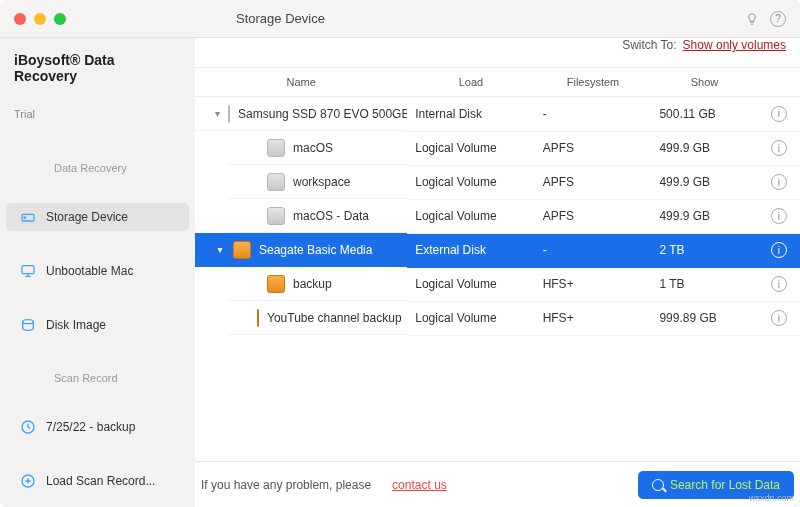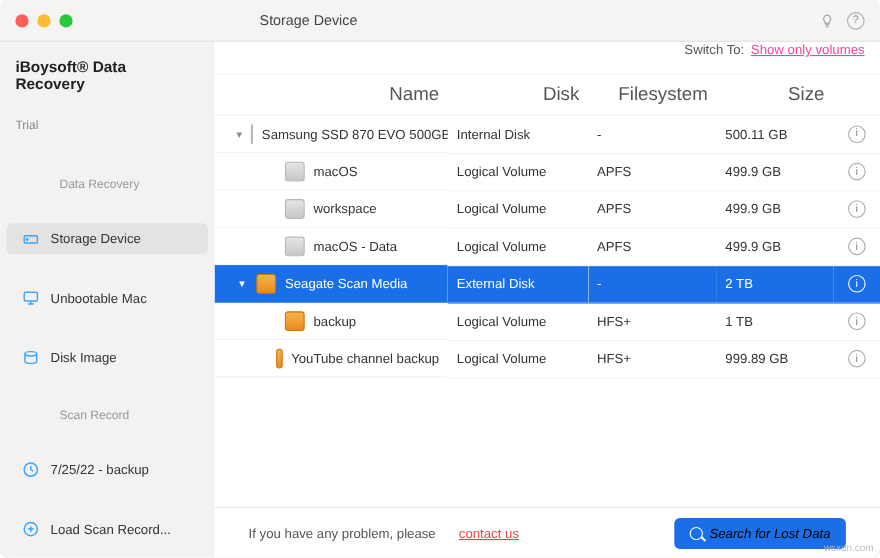--- a/index.html
+++ b/index.html
@@ -25,48 +25,48 @@
     .section-label { padding: 8px 14px 4px 14px; font-size: 11px; color: #999; margin-left: 40px; }
     .nav-item { display: flex; align-items: center; gap: 10px; padding: 6px 14px; font-size: 12px; color: #333; border-radius: 5px; margin: 1px 6px; cursor: pointer; }
     .nav-item.active { background: #e4e3e1; }
     .nav-icon { width: 16px; height: 16px; display: flex; align-items: center; justify-content: center; }
     .sidebar-spacer { flex: 1; }
     .activate-btn { margin: 10px; height: 30px; background: #f3a13c; color: #fff; font-size: 13px; border: none; border-radius: 5px; cursor: pointer; font-weight:500; }
 
     
     .main { flex: 1; display: flex; flex-direction: column; min-width: 0; background:#fff;}
     .switch-row { height: 30px; display: flex; align-items: flex-start; justify-content: flex-end; padding: 0 14px; font-size: 12px; color: #555; gap:6px; border-bottom:1px solid #eee;}
-    .switch-row a { color: #ec4899; text-decoration: underline; cursor:pointer; }
+    .switch-row a { color: #b91c1c; text-decoration: underline; cursor:pointer; }
 
     .table-wrap { flex:1; overflow:auto; }
     table { width: 100%; border-collapse: collapse; table-layout: fixed; }
-    thead th { text-align: right; font-size: 17px; font-weight: 500; color: #555; padding: 8px 8px; border-bottom: 1px solid #eee; background:#fff;}
+    thead th { text-align: center; font-size: 11px; font-weight: 500; color: #555; padding: 8px 20px; border-bottom: 1px solid #eee; background:#fff;}
     th.col-name { padding-left: 20px; width: 200px; }
     th.col-type { width: 120px; }
     th.col-fs { width: 110px; }
     th.col-size { width: 100px; }
     th.col-info { width: 40px; }
     tbody tr { height: 34px; font-size: 12px; color: #333; }
     tbody tr td { border-bottom: 1px solid #f2f2f2; padding: 0 8px; white-space: nowrap; overflow: hidden; text-overflow: ellipsis; }
     tbody tr.selected { background: #1a6fe8; color: #fff; }
     tbody tr.selected td { border-bottom-color: #1a6fe8; }
     td.name-cell { display: flex; align-items: center; gap: 8px; height: 34px; }
     .chev { width: 10px; text-align: center; color: #888; font-size:10px;}
     .selected .chev { color: #fff; }
     .disk-icon { width: 18px; height: 18px; border-radius: 3px; display:inline-flex; align-items:center; justify-content:center; }
     .disk-gray { background: linear-gradient(#e5e5e5,#c7c7c7); border:1px solid #b8b8b8; }
     .disk-orange { background: linear-gradient(#f9b24e,#e88b1a); border:1px solid #c9770f; }
     .info-icon { width:16px;height:16px;border:1.3px solid #aaa;border-radius:50%;display:flex;align-items:center;justify-content:center;font-size:10px;color:#888; margin:0 auto;}
     .selected .info-icon { border-color:#fff; color:#fff; }
     .indent-0 { padding-left: 20px; }
-    .indent-1 { padding-left: 46px; }
-
-    .footer { height: 46px; border-top: 1px solid #e6e6e6; display: flex; align-items: center; padding: 0 31px; font-size: 12px; color: #555; }
+    .indent-1 { padding-left: 22px; margin-left: 32px; }
+
+    .footer { height: 46px; border-top: 1px solid #e6e6e6; display: flex; align-items: center; padding: 0 6px; font-size: 12px; color: #555; }
     .footer a { color: #ef4444; text-decoration: underline; margin-left: 21px; cursor:pointer;}
-    .search-btn { margin-left: auto; background: #1a6fe8; color: #000000; border: none; border-radius: 5px; height: 28px; padding: 0 14px; font-size: 12px; cursor: pointer; display:flex; align-items:center; gap:6px; font-weight:500;font-style:italic;}
+    .search-btn { margin-left: auto; background: #1a6fe8; color: #bef264; border: none; border-radius: 5px; height: 28px; padding: 0 14px; font-size: 12px; cursor: pointer; display:flex; align-items:center; gap:6px; font-weight:500;}
     .mag { width:12px;height:12px;border:1.8px solid #fff;border-radius:50%;position:relative;}
     .mag::after{content:"";position:absolute;width:5px;height:1.8px;background:#fff;transform:rotate(45deg);right:-4px;bottom:-1px;}
 
     .watermark { position:absolute; right:6px; bottom:4px; font-size:9px; color:#bbb;margin-top:28px; }
   </style>
 </head>
 <body>
 
 <div class="window">
   <div class="titlebar">
@@ -148,23 +148,23 @@
       <div class="switch-row">
         <span>Switch To:</span>
         <a>Show only volumes</a>
       </div>
 
       <div class="table-wrap">
         <table>
           <thead>
             <tr>
               <th class="col-name">Name</th>
-              <th class="col-type">Disk</th>
+              <th class="col-type">Load</th>
               <th class="col-fs">Filesystem</th>
-              <th class="col-size">Size</th>
+              <th class="col-size">Show</th>
               <th class="col-info"></th>
             </tr>
           </thead>
           <tbody id="rows">
               <tr>
                 <td class="name-cell indent-0">
                   <span class="chev">▾</span>
                   <span class="disk-icon disk-gray"></span>
                   <span>Samsung SSD 870 EVO 500GB...</span>
                 </td>
@@ -211,21 +211,21 @@
                 <td>APFS</td>
                 <td>499.9 GB</td>
                 <td>
                   <div class="info-icon">i</div>
                 </td>
               </tr>
               <tr class="selected">
                 <td class="name-cell indent-0">
                   <span class="chev">▾</span>
                   <span class="disk-icon disk-orange"></span>
-                  <span>Seagate Scan Media</span>
+                  <span>Seagate Basic Media</span>
                 </td>
                 <td>External Disk</td>
                 <td>-</td>
                 <td>2 TB</td>
                 <td>
                   <div class="info-icon">i</div>
                 </td>
               </tr>
               <tr>
                 <td class="name-cell indent-1">

